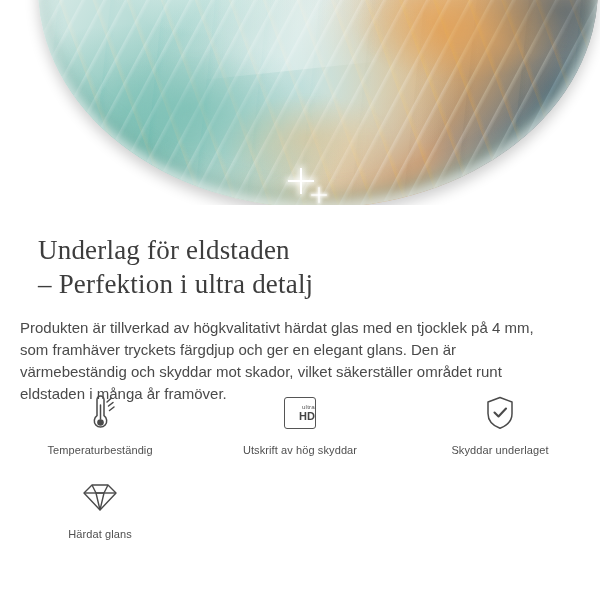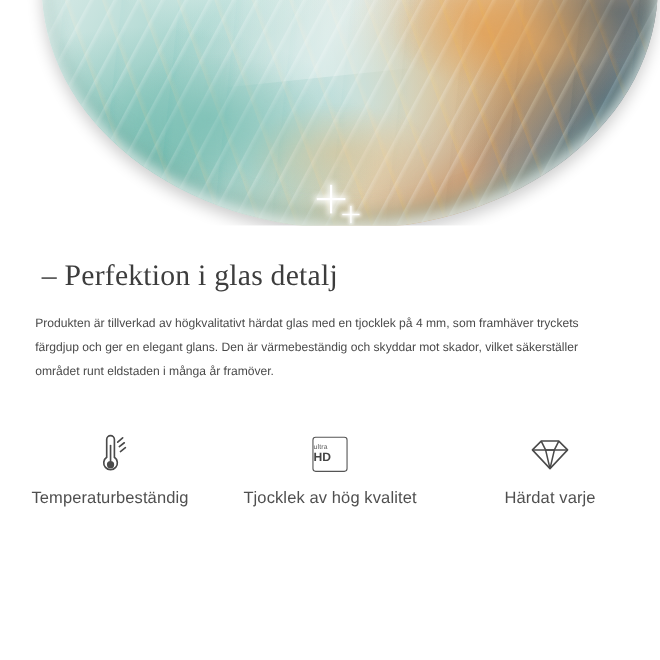--- a/index.html
+++ b/index.html
@@ -119,22 +119,22 @@
     font-family: "Liberation Serif", serif;
     font-weight: 400;
     font-size: 27px;
     line-height: 34px;
     color: #3d3d3d;
     letter-spacing: .2px;
   }
   .headline .line2 { display: block; }
   .paragraph {
     margin: 0;
-    padding: 16px 42px 0 32px;
-    font-size: 11px;
+    padding: 16px 42px 0 20px;
+    font-size: 15px;
     line-height: 22px;
     color: #4a4a4a;
   }
 
   
   .features {
     position: absolute;
     left: 0;
     top: 390px;
     width: 600px;
@@ -150,33 +150,33 @@
   }
   .feature-icon {
     height: 46px;
     display: flex;
     align-items: center;
     justify-content: center;
     color: #4a4a4a;
   }
   .feature-label {
     margin-top: 8px;
-    font-size: 15px;
+    font-size: 11px;
     color: #4f4f4f;
     text-align: center;
     letter-spacing: .1px;
   }
   .ultrahd {
     width: 30px;
     height: 30px;
     border: 1.6px solid #555;
     border-radius: 3px;
     display: flex;
     flex-direction: column;
-    align-items: flex-start;
+    align-items: flex-end;
     justify-content: center;
     line-height: 1;
   }
   .ultrahd .u-top {
     font-size: 6.2px;
     letter-spacing: .2px;
     color: #555;
   }
   .ultrahd .u-bot {
     font-size: 11px;
@@ -195,21 +195,22 @@
     <div class="swirl-b"></div>
     <div class="glass-sheen"></div>
     <div class="plate-edge"></div>
   </div>
   <div class="sparkle" id="sparkle1"></div>
   <div class="sparkle" id="sparkle2"></div>
 </div>
 
 <div class="content">
   <h1 class="headline">
-    <span class="line2">– Perfektion i glas detalj</span>
+    <span>Underlag för eldstaden</span>
+    <span class="line2">– Perfektion i ultra detalj</span>
   </h1>
   <p class="paragraph">Produkten är tillverkad av högkvalitativt härdat glas med en tjocklek på 4 mm, som framhäver tryckets färgdjup och ger en elegant glans. Den är värmebeständig och skyddar mot skador, vilket säkerställer området runt eldstaden i många år framöver.</p>
 </div>
 
 <div class="features">
 
   <div class="feature">
     <div class="feature-icon">
       <svg width="34" height="40" viewBox="0 0 34 40" fill="none" stroke="#4a4a4a" stroke-width="1.5" stroke-linecap="round">
         <path d="M14 6.5a3.5 3.5 0 0 1 7 0v16.2a6.2 6.2 0 1 1-7 0z"></path>
@@ -223,32 +224,41 @@
     <div class="feature-label">Temperaturbeständig</div>
   </div>
 
   <div class="feature">
     <div class="feature-icon">
       <div class="ultrahd">
         <span class="u-top">ultra</span>
         <span class="u-bot">HD</span>
       </div>
     </div>
-    <div class="feature-label">Tjocklek av hög kvalitet</div>
-  </div>
-
+    <div class="feature-label">Utskrift av hög skyddar</div>
+  </div>
+
+  <div class="feature">
+    <div class="feature-icon">
+      <svg width="34" height="40" viewBox="0 0 34 40" fill="none" stroke="#4a4a4a" stroke-width="1.5" stroke-linejoin="round">
+        <path d="M17 4.5 29 9v11.5c0 7.2-5 12.2-12 14.8-7-2.6-12-7.6-12-14.8V9z"></path>
+        <path d="M11.5 19.5 15.5 23.5 23 15.5" stroke-width="2.1" stroke-linecap="round"></path>
+      </svg>
+    </div>
+    <div class="feature-label">Skyddar underlaget</div>
+  </div>
 
   <div class="feature">
     <div class="feature-icon">
       <svg width="40" height="36" viewBox="0 0 40 36" fill="none" stroke="#4a4a4a" stroke-width="1.4" stroke-linejoin="round">
         <path d="M12 6h16l8 8-16 17L4 14z"></path>
         <path d="M4 14h32"></path>
         <path d="M12 6 16 14 20 31"></path>
         <path d="M28 6 24 14 20 31"></path>
         <path d="M16 14h8"></path>
       </svg>
     </div>
-    <div class="feature-label">Härdat varje</div>
+    <div class="feature-label">Härdat glans</div>
   </div>
 
 
 
 </div>
 
 </body></html>

